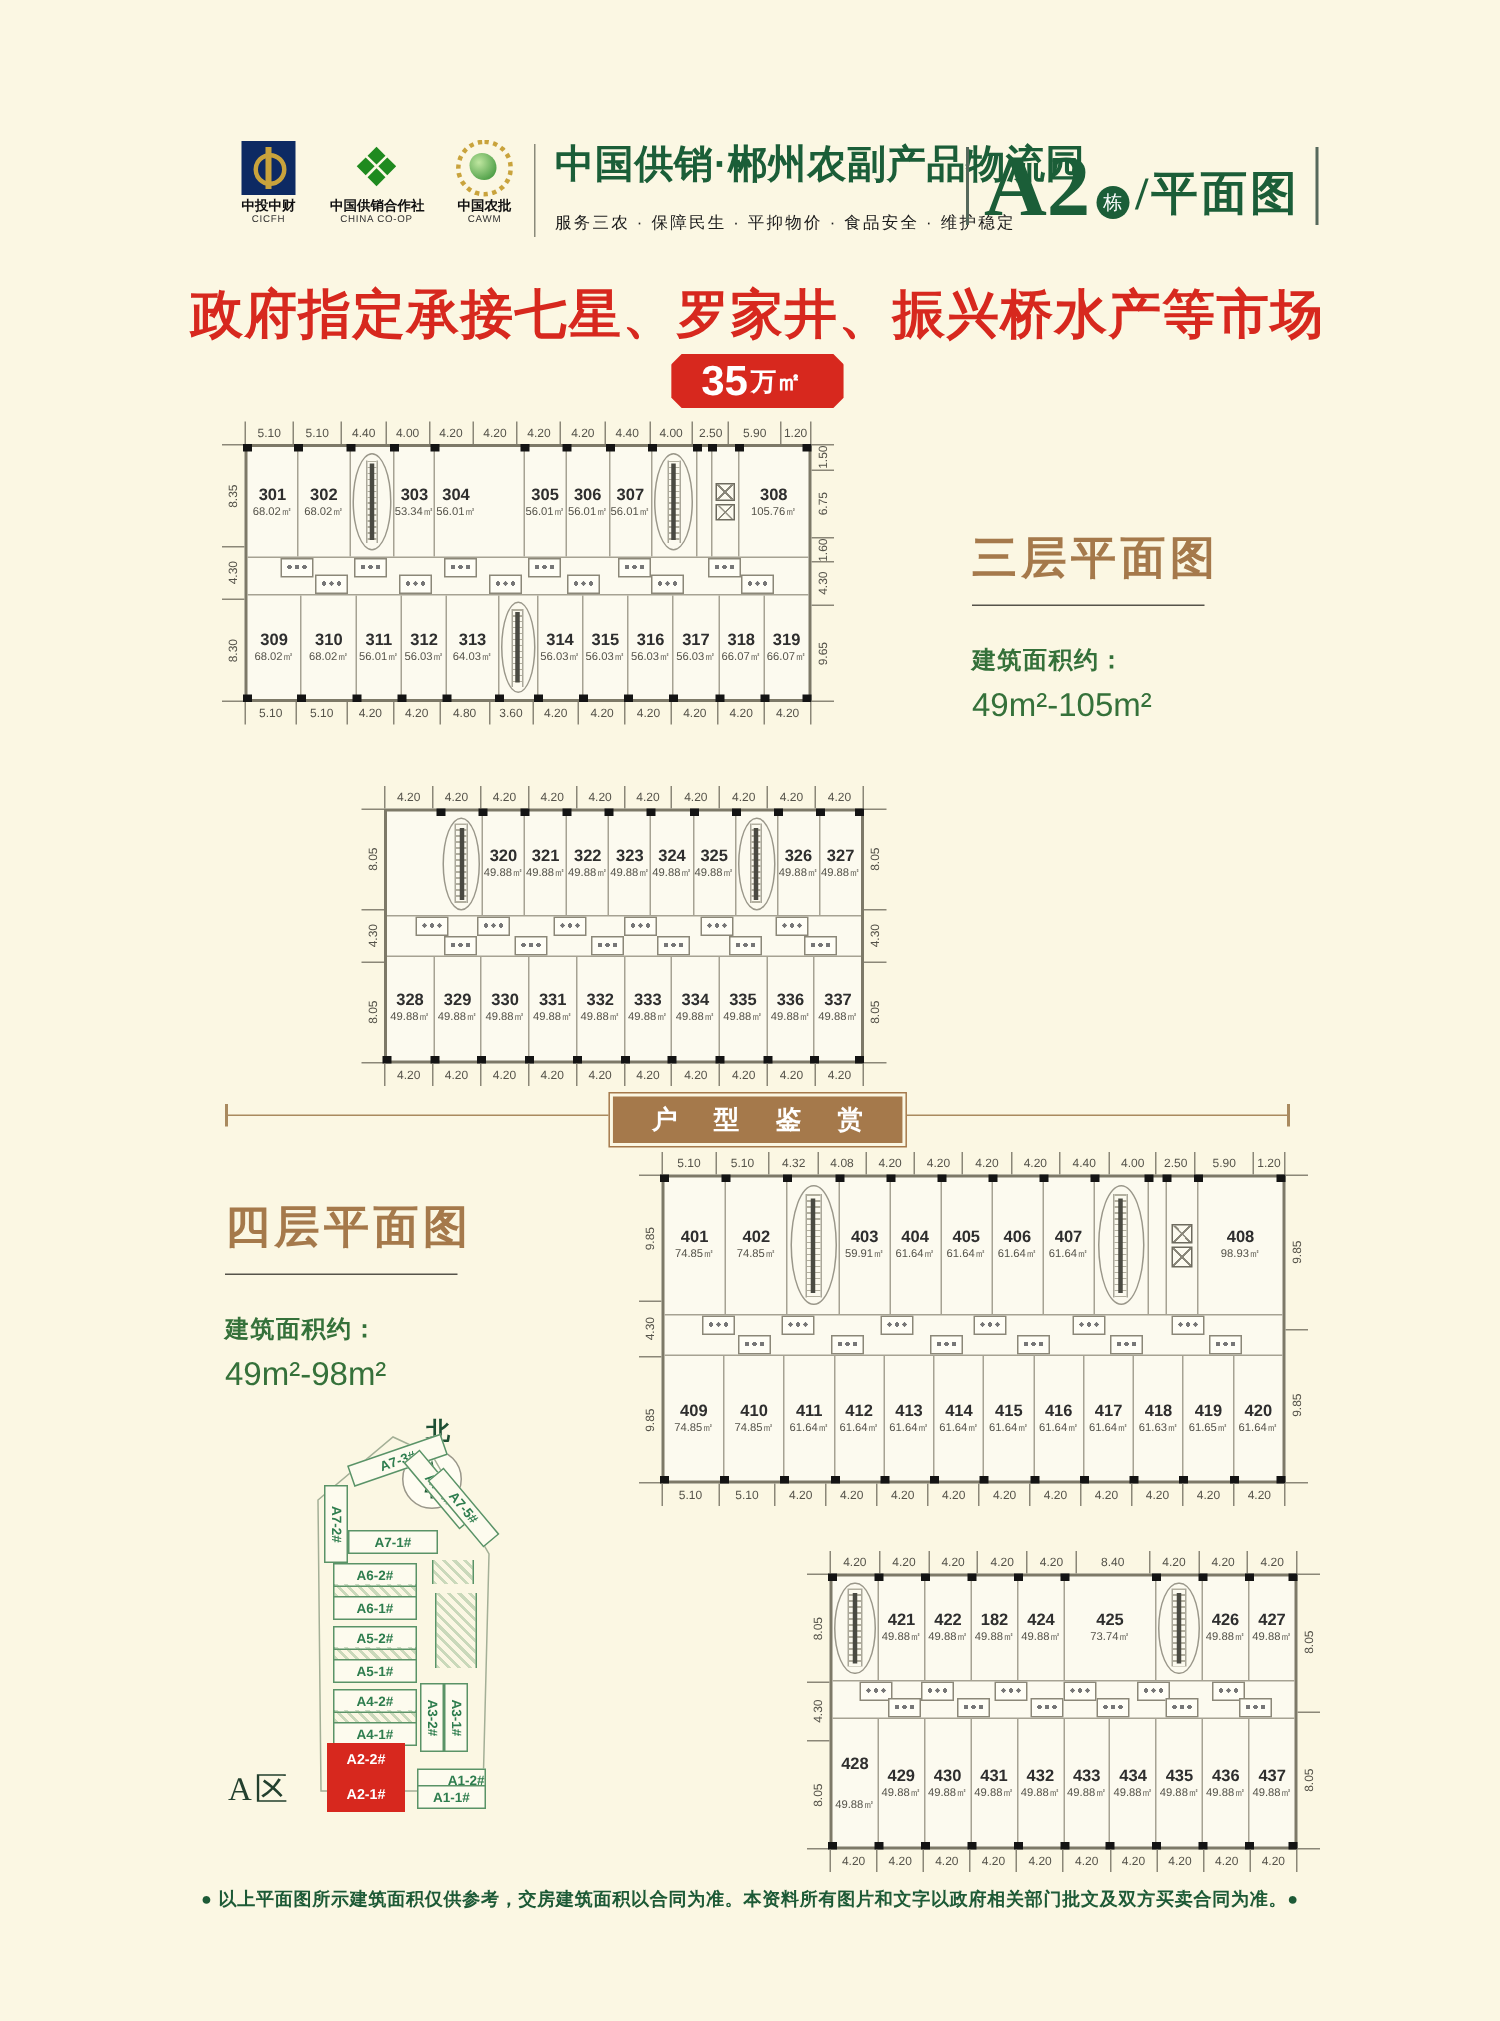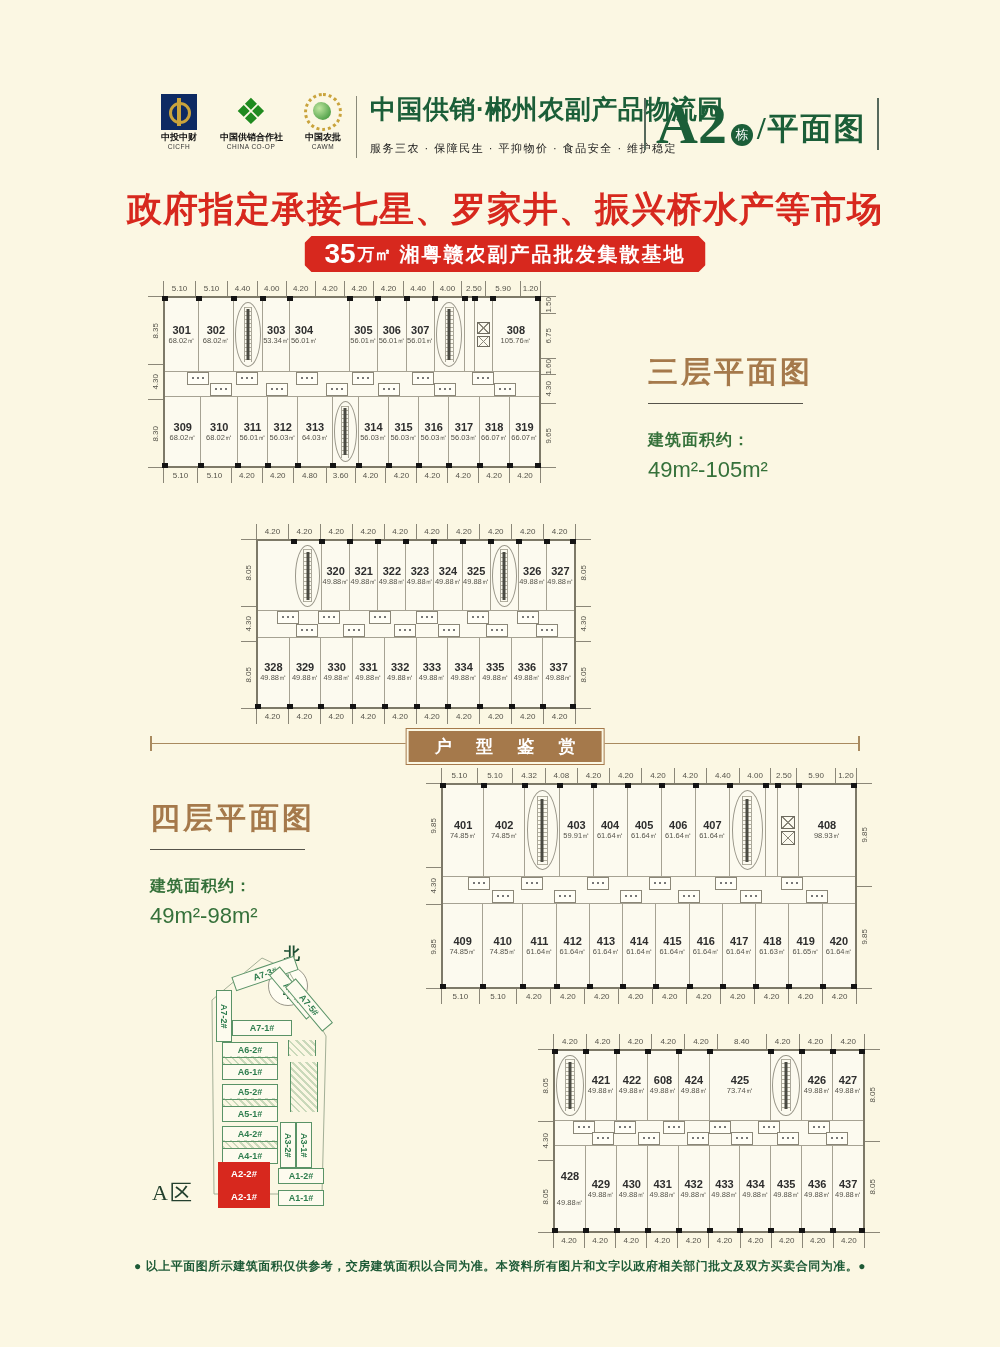--- a/index.html
+++ b/index.html
@@ -140,21 +140,20 @@
   <div class="bignum">A2</div>
   <div class="dong">栋</div>
   <div class="pmt">/平面图</div>
   <div class="vbar"></div>
 </div>
 
 <div class="headline">政府指定承接七星、罗家井、振兴桥水产等市场</div>
 <div class="badge">
   <span class="n">35</span>
   <span class="u">万㎡</span>
-  <span class="t">湘粤赣农副产品批发集散基地</span>
 </div>
 
 <div id="planA" class="plan">
     <div class="vdims">
       <div class="vseg" style="flex-grow: 8.35;">
         <span>8.35</span>
       </div>
       <div class="vseg" style="flex-grow: 4.3;">
         <span>4.30</span>
       </div>
@@ -687,21 +686,21 @@
           </div>
           <div class="cell room" style="flex-grow: 4.2;">
             <div class="rnum">421</div>
             <div class="rarea">49.88㎡</div>
           </div>
           <div class="cell room" style="flex-grow: 4.2;">
             <div class="rnum">422</div>
             <div class="rarea">49.88㎡</div>
           </div>
           <div class="cell room" style="flex-grow: 4.2;">
-            <div class="rnum">608</div>
+            <div class="rnum">182</div>
             <div class="rarea">49.88㎡</div>
           </div>
           <div class="cell room" style="flex-grow: 4.2;">
             <div class="rnum">424</div>
             <div class="rarea">49.88㎡</div>
           </div>
           <div class="cell room" style="flex-grow: 8.4;">
             <div class="rnum">425</div>
             <div class="rarea">73.74㎡</div>
           </div>
@@ -872,21 +871,21 @@
     </div>
   <div class="bld vert" style="left:104px;top:182px;width:14px;height:44px;">
       <span>A3-1#</span>
     </div>
   <div class="hatch" style="left:96px;top:100px;width:26px;height:16px;"></div>
   <div class="hatch" style="left:98px;top:122px;width:26px;height:50px;"></div>
   <div class="redblk">
     <div>A2-2#</div>
     <div>A2-1#</div>
   </div>
-  <div class="bld" style="left:86px;top:228px;width:44px;height:14px;">
+  <div class="bld" style="left:86px;top:239px;width:44px;height:14px;justify-content:flex-end;">
       <span>A1-2#</span>
     </div>
   <div class="bld" style="left:86px;top:250px;width:44px;height:14px;">
       <span>A1-1#</span>
     </div>
 </div>
 <div class="zone">A区</div>
 
 <div class="footer">● 以上平面图所示建筑面积仅供参考，交房建筑面积以合同为准。本资料所有图片和文字以政府相关部门批文及双方买卖合同为准。●</div>
 

